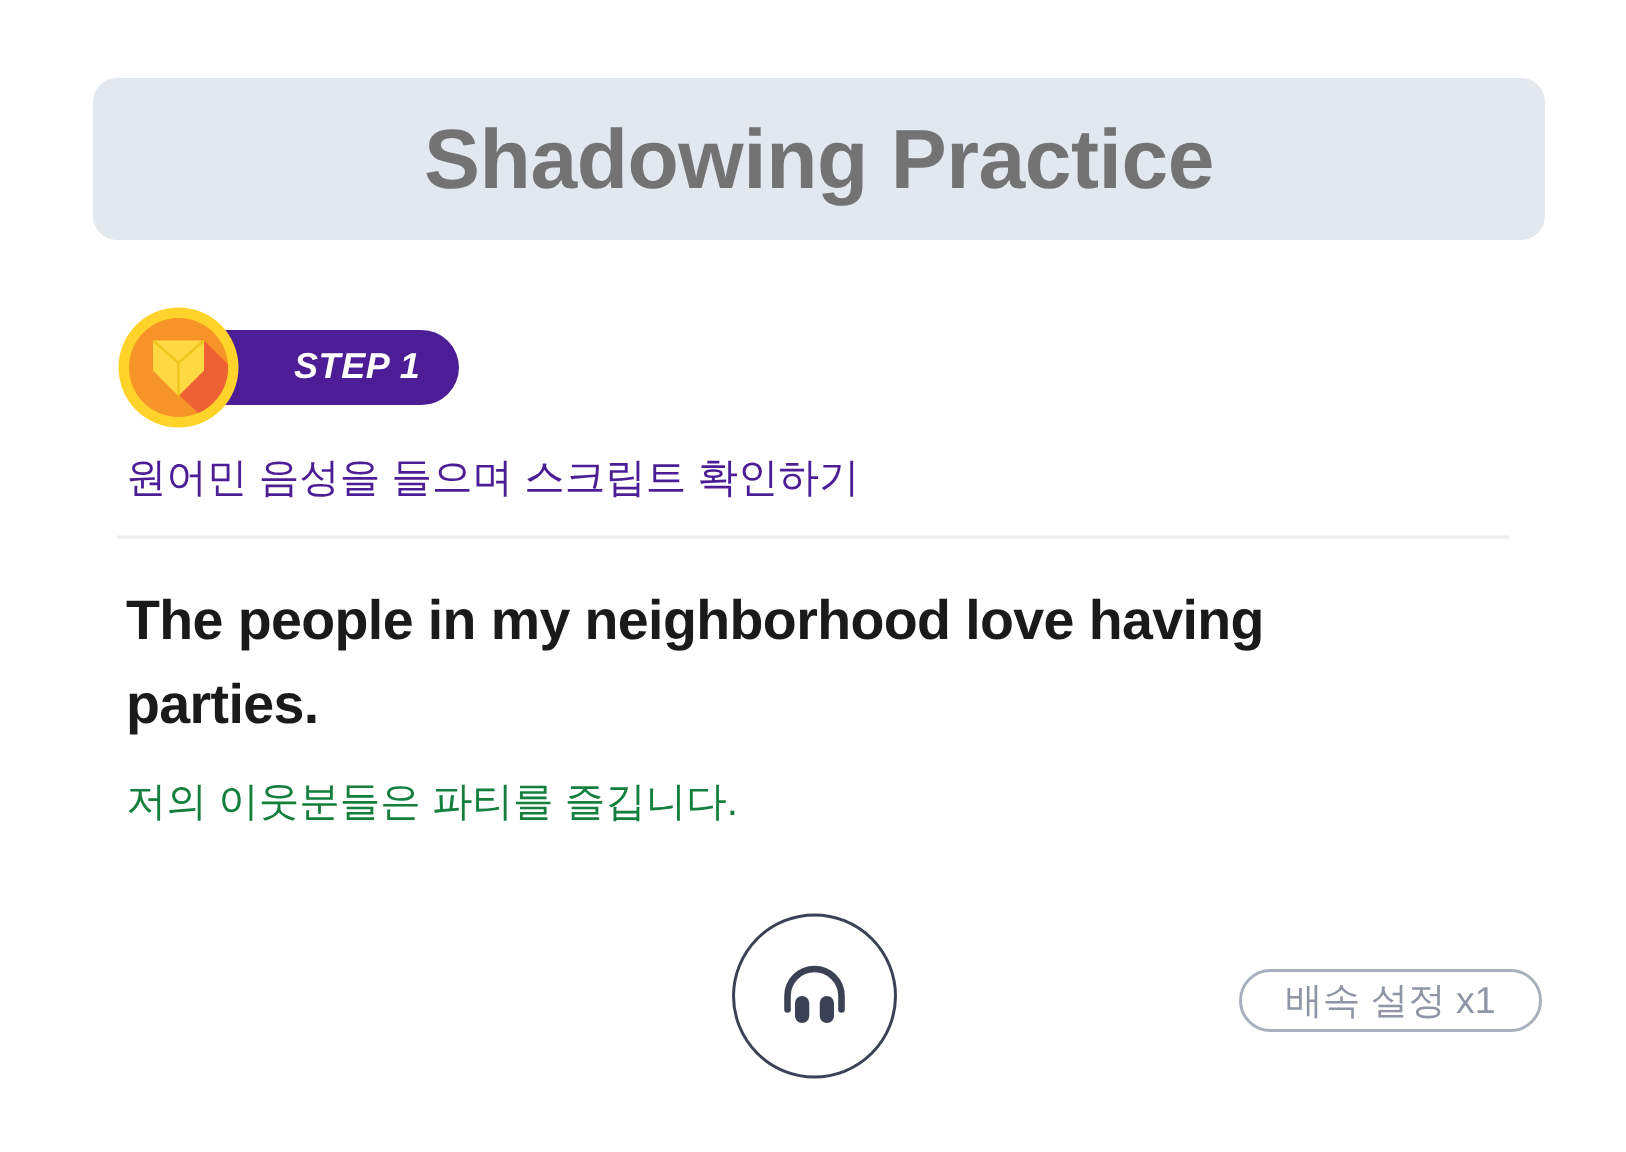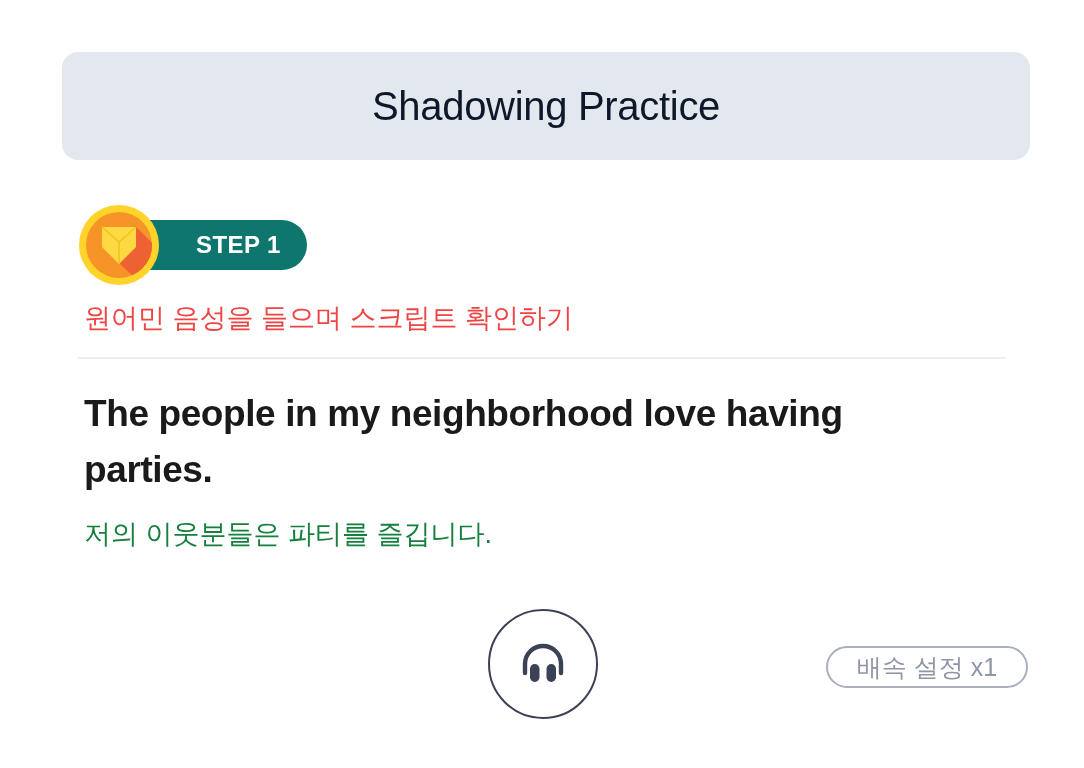--- a/index.html
+++ b/index.html
@@ -22,47 +22,48 @@
     top: 52px;
     width: 968px;
     height: 108px;
     background: #e3e7ee;
     border-radius: 16px;
     display: flex;
     align-items: center;
     justify-content: center;
   }
   .header-title {
-    font-size: 40px;
-    font-weight: normal;
-    color: #0f172a;
+    font-size: 56px;
+    font-weight: bold;
+    color: #737373;
     letter-spacing: -0.3px;
     line-height: 1;
   }
 
   
   .step-row {
     position: absolute;
     left: 78px;
     top: 204px;
     height: 82px;
     display: flex;
     align-items: center;
   }
   .step-pill {
     position: absolute;
     left: 44px;
     top: 16px;
     height: 50px;
     padding: 0 26px 0 74px;
-    background: #0f766e;
+    background: #4c1d95;
     border-radius: 25px;
     display: flex;
     align-items: center;
     box-sizing: border-box;
+    font-style: italic;
   }
   .step-pill-label {
     color: #ffffff;
     font-size: 24px;
     font-weight: bold;
     letter-spacing: 0.4px;
     line-height: 1;
     white-space: nowrap;
   }
   .step-medallion {
@@ -73,21 +74,21 @@
     height: 82px;
     z-index: 2;
   }
 
   
   .step-subtitle {
     position: absolute;
     left: 84px;
     top: 300px;
     font-size: 27px;
-    color: #ef4444;
+    color: #4c1d95;
     line-height: 1.4;
     white-space: nowrap;
   }
 
   
   .divider {
     position: absolute;
     left: 78px;
     top: 357px;
     width: 928px;

